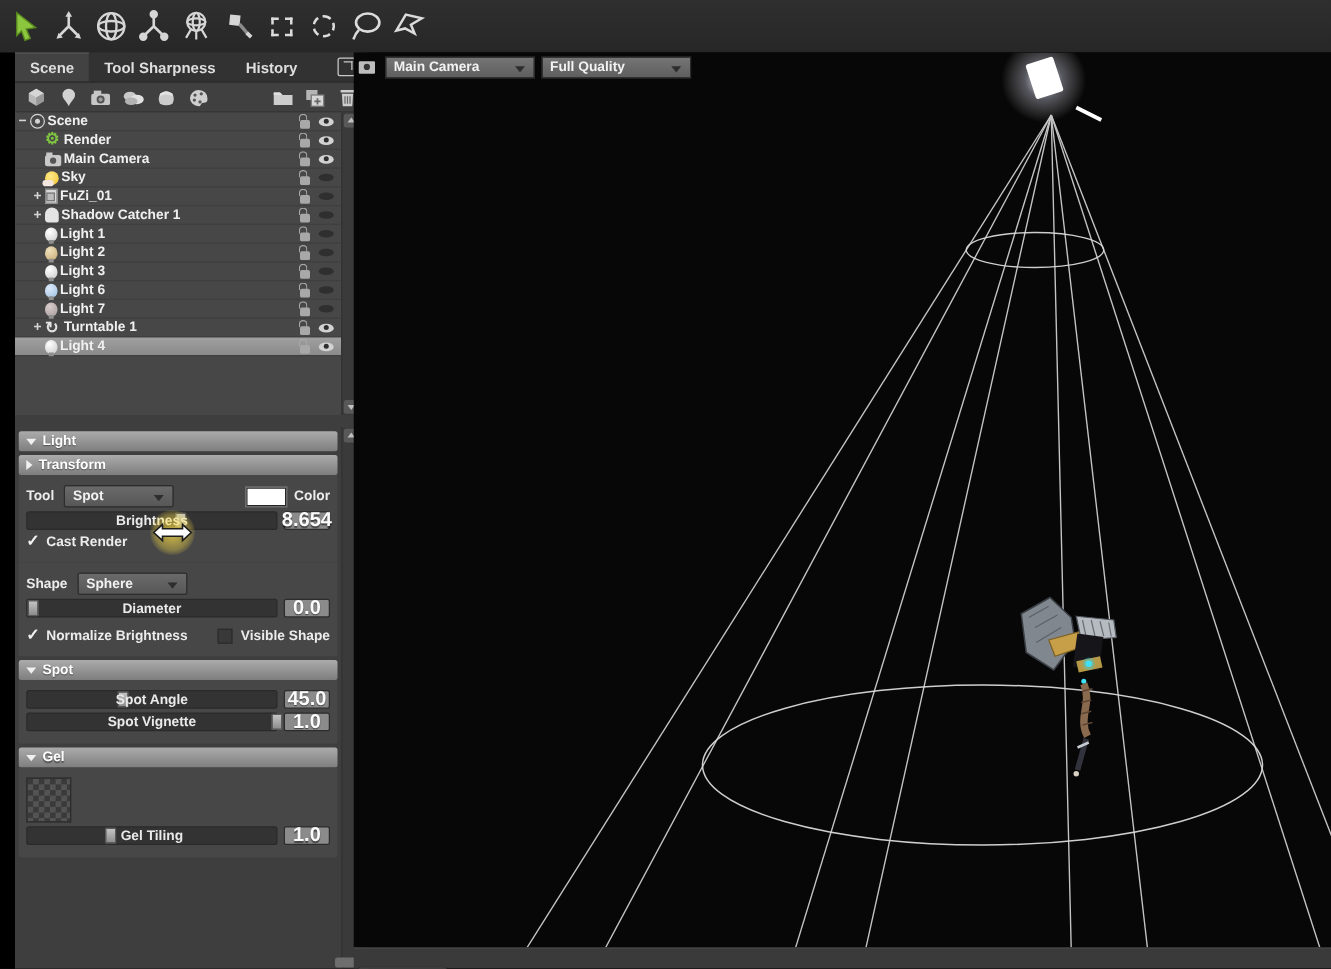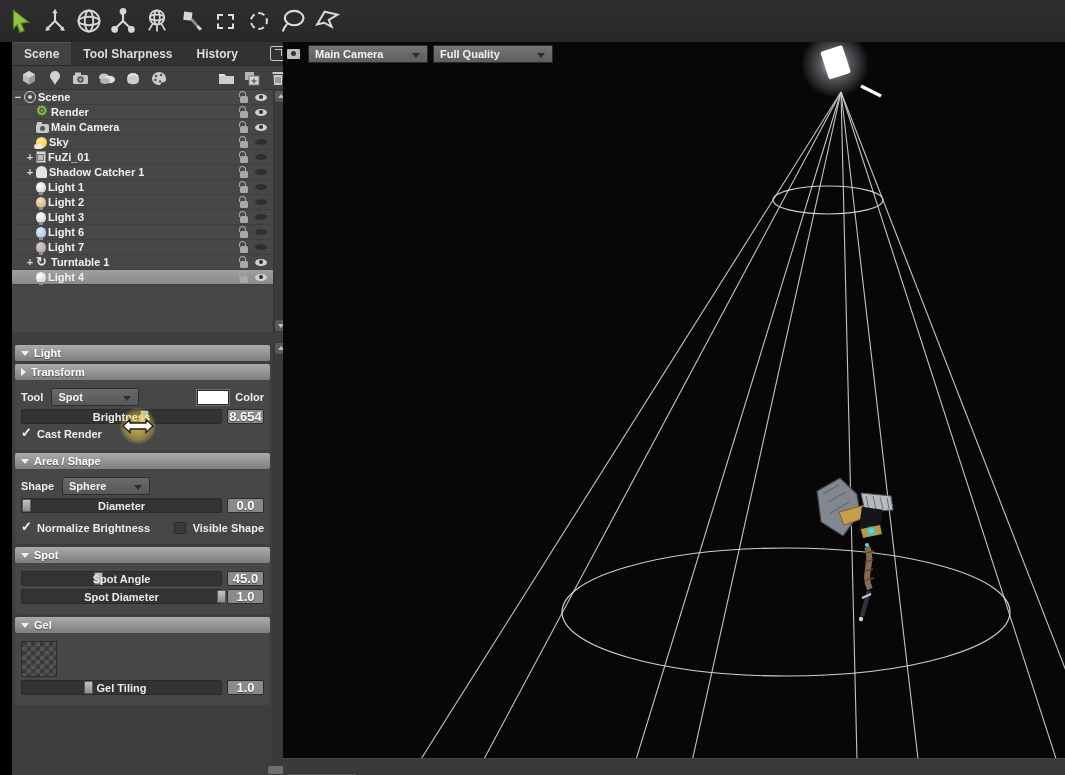--- a/index.html
+++ b/index.html
@@ -84,21 +84,21 @@
   .prow { display:flex; align-items:center; margin:3px 6px; font-size:11px; font-weight:bold; color:#ececec; }
   .dropdown { height:18px; background:linear-gradient(#6a6a6a,#575757); border:1px solid #2d2d2d; border-radius:2px;
     display:flex; align-items:center; font-size:11px; font-weight:bold; color:#f2f2f2; padding:0 6px; position:relative; }
   .dropdown::after { content:''; position:absolute; right:7px; top:7px; border-left:4px solid transparent; border-right:4px solid transparent; border-top:5px solid #2d2d2d; }
   .swatch { width:32px; height:15px; border:1px solid #262626; outline:1px solid #6f6f6f; }
   .slider { position:relative; height:15px; background:#333; border:1px solid #2a2a2a; border-radius:2px; flex:1;
     display:flex; align-items:center; justify-content:center; }
   .slabel { font-size:11px; font-weight:bold; color:#eaeaea; z-index:2; }
   .handle { position:absolute; top:0; width:9px; height:13px; background:linear-gradient(#c4c4c4,#8d8d8d); border:1px solid #5b5b5b; border-radius:1px; z-index:1; }
   .vbox { width:37px; height:15px; margin-left:5px; background:#8b8b8b; border:1px solid #2c2c2c; border-radius:2px;
-    font-size:13px; font-weight:bold; color:#fbfbfb; text-shadow:0 1px 1px rgba(0,0,0,.55); display:flex; align-items:center; justify-content:center; flex:none; }
+    font-size:16px; font-weight:bold; color:#fbfbfb; text-shadow:0 1px 1px rgba(0,0,0,.55); display:flex; align-items:center; justify-content:center; flex:none; }
   .check { width:13px; height:13px; position:relative; flex:none; margin-right:3px; }
   .check.on::before { content:'✓'; position:absolute; left:0; top:-2px; color:#f2f2f2; font-size:13px; font-weight:bold; }
   .check.off { width:12px; height:12px; background:#393939; border:1px solid #2b2b2b; }
   .gel-thumb { width:36px; height:36px; border:1px solid #2c2c2c; background-color:#3a3a3a; flex:none;
     background-image:linear-gradient(45deg,#555 25%,transparent 25%,transparent 75%,#555 75%),linear-gradient(45deg,#555 25%,transparent 25%,transparent 75%,#555 75%);
     background-size:9px 9px; background-position:0 0,4.5px 4.5px; }
   .gel-icons { display:flex; gap:7px; align-items:center; margin-top:3px; color:#cfcfcf; font-size:13px; }
   .gi { width:14px; height:14px; display:flex; align-items:center; justify-content:center; }
   .mag { width:8px; height:8px; border:2px solid #cfcfcf; border-radius:50%; position:relative; }
   .mag::after { content:''; position:absolute; left:6px; top:7px; width:6px; height:2px; background:#cfcfcf; transform:rotate(40deg); }
@@ -393,24 +393,20 @@
             <span class="slabel">Brightness</span>
           </div>
           <div class="vbox">8.654</div>
         </div>
         <div class="prow">
           <span class="check on"></span>
           <span>Cast Render</span>
         </div>
       </div>
 
-      <div class="sec-header">
-        <span class="tri down"></span>
-        <span>Area / Shape</span>
-      </div>
       <div class="sec-body">
         <div class="prow">
           <span>Shape</span>
           <div class="dropdown" style="width:88px;margin-left:8px">
             <span>Sphere</span>
           </div>
         </div>
         <div class="prow">
           <div class="slider">
             <div class="handle" style="left:0px"></div>
@@ -435,21 +431,21 @@
         <div class="prow">
           <div class="slider">
             <div class="handle" style="left:72px"></div>
             <span class="slabel">Spot Angle</span>
           </div>
           <div class="vbox">45.0</div>
         </div>
         <div class="prow">
           <div class="slider">
             <div class="handle" style="left:195px"></div>
-            <span class="slabel">Spot Diameter</span>
+            <span class="slabel">Spot Vignette</span>
           </div>
           <div class="vbox">1.0</div>
         </div>
       </div>
 
       <div class="sec-header">
         <span class="tri down"></span>
         <span>Gel</span>
       </div>
       <div class="sec-body">

